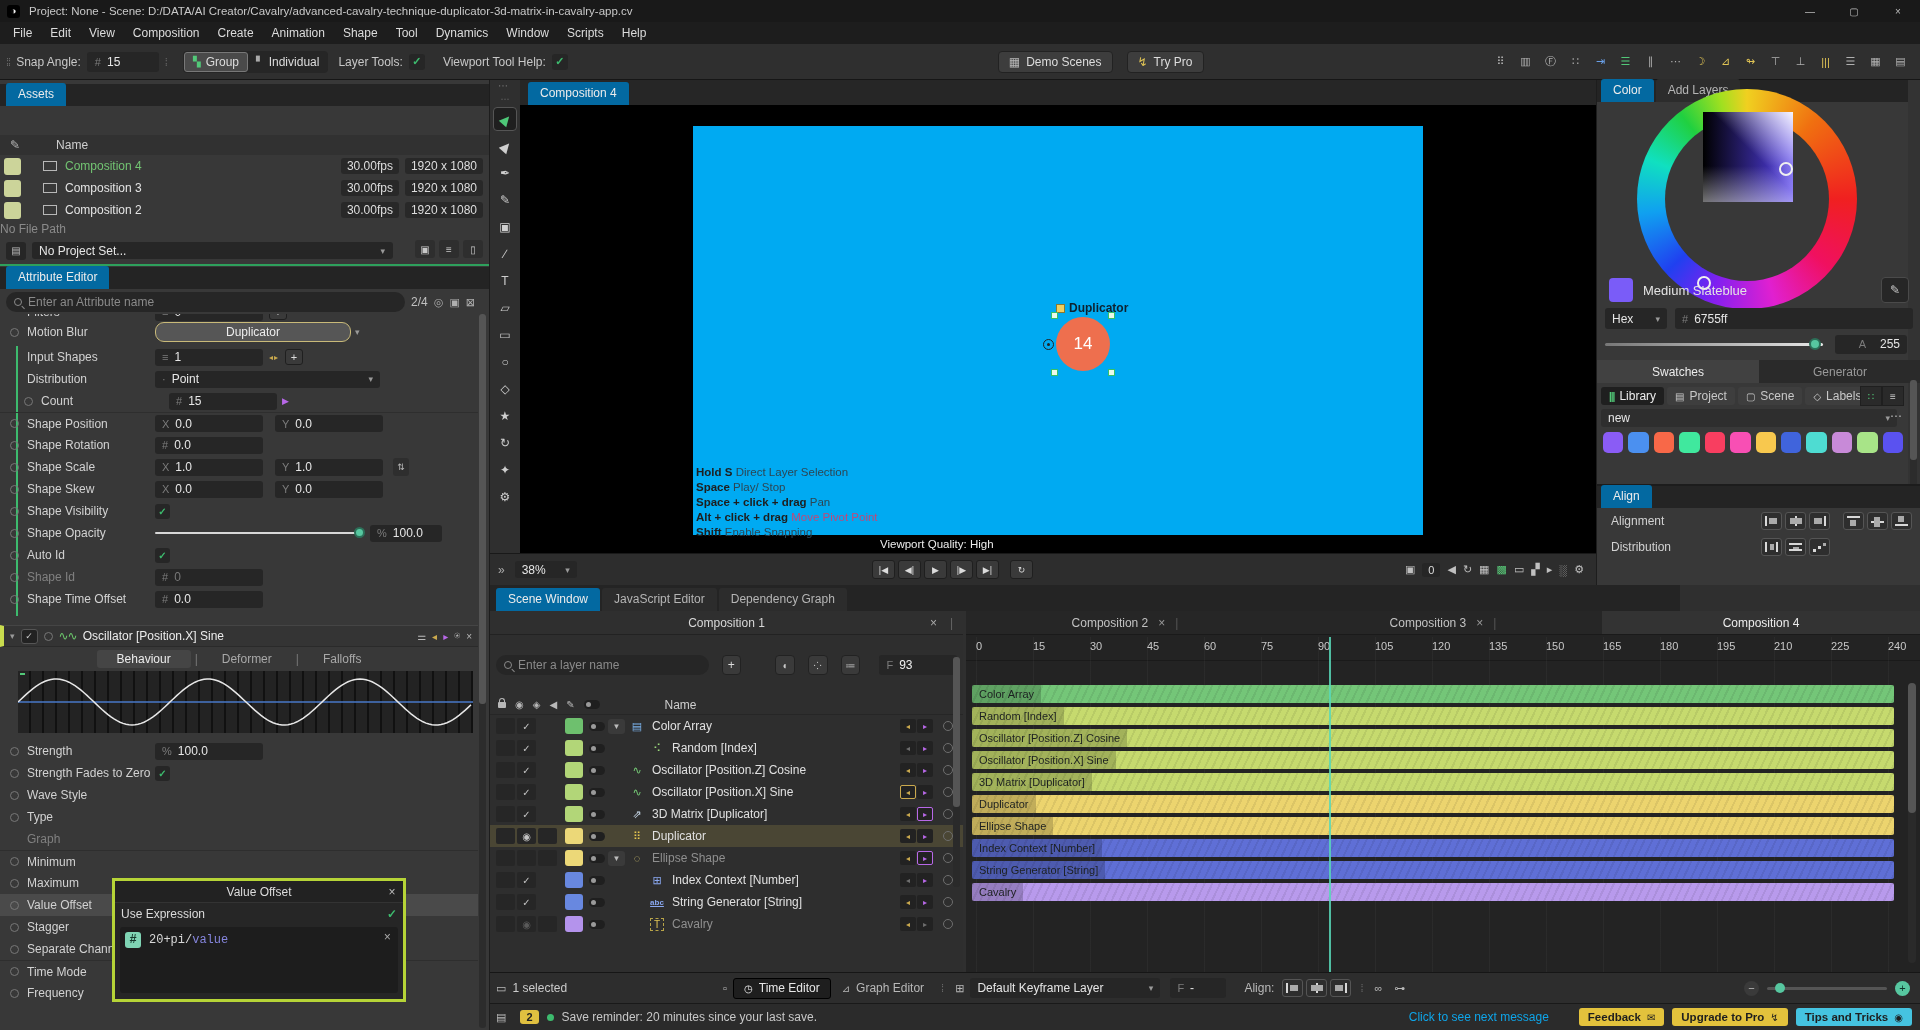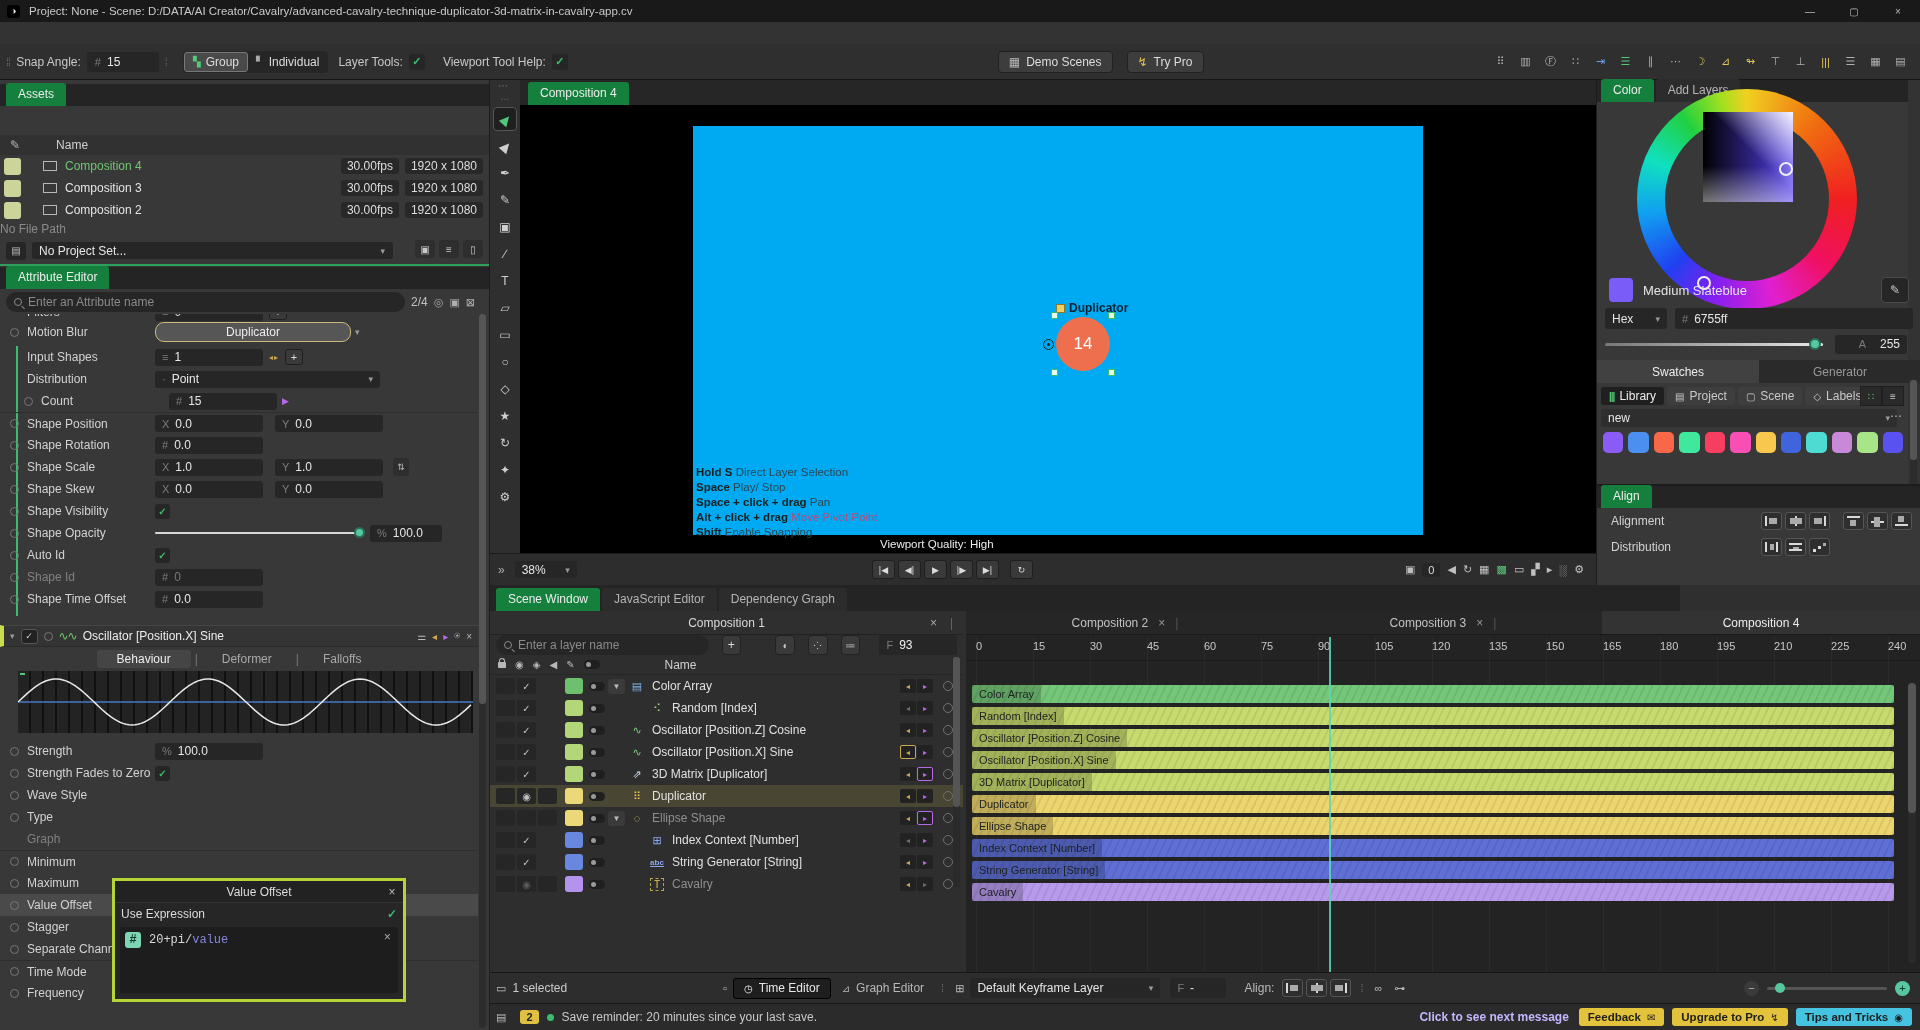--- a/index.html
+++ b/index.html
@@ -26,21 +26,21 @@
   .seg-btn.on { background:#4a4a4a; border:1px solid #787878; }
   .seg-btn .sicon { font-size:10px; }
   .checkbox { width:16px; height:16px; background:#262626; border-radius:3px; display:flex; align-items:center; justify-content:center; color:#3dbb6e; font-size:11px; font-weight:bold; }
   .tb-btn { background:#3d3d3d; border:1px solid #222; border-radius:4px; height:22px; display:flex; align-items:center; gap:6px; padding:0 10px; color:#ddd; }
   #tb-right { position:absolute; right:8px; top:0; height:35px; display:flex; align-items:center; gap:2px; }
   .ticon { width:23px; height:22px; border-radius:3px; display:flex; align-items:center; justify-content:center; font-size:11px; }
 
   
   .tabstrip { background:#242424; display:flex; align-items:flex-end; }
   .ptab { padding:4px 12px 5px; font-size:12px; color:#b5b5b5; background:#2c2c2c; border-radius:3px 3px 0 0; margin-right:2px; }
-  .ptab.on { background:#15803d; color:#ececec; }
+  .ptab.on { background:#0369a1; color:#ececec; }
   .srch { background:#262626; border-radius:10px; height:20px; display:flex; align-items:center; padding:0 8px; gap:6px; color:#8a8a8a; }
   .i-search { width:8px; height:8px; border:1.4px solid #8a8a8a; border-radius:50%; position:relative; flex:none; }
   .i-search::after { content:""; position:absolute; width:4px; height:1.4px; background:#8a8a8a; transform:rotate(45deg); left:6px; top:8px; }
   .chev { color:#9a9a9a; font-size:9px; }
   .fld { background:#262626; border-radius:3px; height:17px; display:flex; align-items:center; padding:0 7px; color:#e6e6e6; }
   .port { width:9px; height:9px; border:1px solid #777; border-radius:50%; flex:none; }
   .ck { width:15px; height:15px; background:#262626; border-radius:3px; display:flex; align-items:center; justify-content:center; color:#3dbb6e; font-size:10px; font-weight:bold; }
 
   
   #left { left:0; top:80px; width:490px; height:950px; background:#383838; border-right:1px solid #1d1d1d; }
@@ -212,21 +212,21 @@
   .d-3 i.bar{left:3px;bottom:3px;width:3px;height:3px}.d-3 i.b2{left:8px;bottom:6px;width:3px;height:3px}.d-3 i.bx{left:13px;bottom:9px;width:3px;height:3px;background:#aaa}
 
   
   #bottom { left:490px; top:585px; width:1430px; height:418px; background:#2f2f2f; }
   #scene-tabs { left:0; top:0; width:1190px; height:26px; padding-left:6px; }
   #layer-panel { left:0; top:26px; width:473px; height:361px; background:#2e2e2e; }
   #comp1-row { height:24px; background:#2f2f2f; border-bottom:1px solid #222; display:flex; align-items:center; position:relative; }
   #comp1-name { flex:1; text-align:center; color:#d8d8d8; }
   #comp1-close { position:absolute; right:26px; color:#aaa; }
   #comp1-sep { position:absolute; right:10px; color:#666; }
-  #layer-search-row { display:flex; align-items:center; margin:0 6px; gap:13px; }
+  #layer-search-row { display:flex; align-items:center; margin:20px 6px; gap:13px; }
   #layer-search { width:258px; }
   .lsr-btn { width:22px; height:20px; background:#3a3a3a; border:1px solid #222; border-radius:4px; color:#ddd; display:flex; align-items:center; justify-content:center; }
   .lsr-ic { width:24px; height:20px; background:#3a3a3a; border:1px solid #222; border-radius:4px; color:#c8c8c8; display:flex; align-items:center; justify-content:center; font-size:10px; }
   #frame-field { margin-left:6px; width:92px; height:20px; }
   #frame-field .fval { color:#f0f0f0; }
   #layer-hdr { height:20px; display:flex; align-items:center; padding-left:8px; gap:9px; color:#b8b8b8; font-size:10px; border-bottom:1px solid #262626; }
   #layer-hdr .nm { margin-left:56px; color:#cfcfcf; font-size:12px; }
   .i-lock { display:inline-block; width:8px; height:6px; background:#b8b8b8; border-radius:1px; position:relative; }
   .i-lock::before { content:""; position:absolute; left:1px; top:-4px; width:4px; height:4px; border:1.4px solid #b8b8b8; border-bottom:none; border-radius:3px 3px 0 0; }
   .campill { display:inline-block; width:16px; height:9px; background:#1f1f1f; border-radius:5px; position:relative; }
@@ -286,41 +286,55 @@
   .zbtn.plus { background:#57c7a0; color:#0e3428; }
   #ztrack { width:120px; height:3px; background:#555; border-radius:2px; position:relative; }
   #zdot { position:absolute; left:8px; top:-4px; width:10px; height:10px; border-radius:50%; background:#57c7a0; }
 
   
   #statusbar { left:490px; top:1003px; width:1430px; height:27px; background:#2b2b2b; border-top:1px solid #191919; display:flex; align-items:center; }
   #sb-badge { background:#e0c040; color:#222; font-weight:bold; border-radius:3px; padding:1px 6px; margin:0 8px; font-size:11px; }
   #sb-dot { width:7px; height:7px; border-radius:50%; background:#3dbb6e; margin-right:8px; }
   #sb-msg { color:#c8c8c8; }
   #sb-right { position:absolute; right:8px; display:flex; align-items:center; gap:8px; }
-  #sb-next { color:#c4b5fd; margin-right:2px;font-weight:bold; }
+  #sb-next { color:#0ea5e9; margin-right:22px; }
   .sb-chip { display:flex; align-items:center; gap:6px; border-radius:3px; padding:3px 9px; font-size:11.5px; color:#1e1e1e; font-weight:bold; }
   .sb-chip .ci { font-size:10px; font-weight:normal; }
   .chip-yellow { background:#e3c23c; }
   .chip-cyan { background:#45c3e0; }
 </style>
 </head>
 <body>
 
 <div id="app">
 
   <div id="titlebar" class="abs">
     <span class="appicon">◑</span>
     <span id="title-text">Project: None - Scene: D:/DATA/AI Creator/Cavalry/advanced-cavalry-technique-duplicator-3d-matrix-in-cavalry-app.cv</span>
     <span class="winbtns">
       <span class="wb">—</span>
       <span class="wb">▢</span>
       <span class="wb">×</span>
     </span>
   </div>
 
+  <div id="menubar" class="abs">
+      <span class="menu-item">File</span>
+      <span class="menu-item">Edit</span>
+      <span class="menu-item">View</span>
+      <span class="menu-item">Composition</span>
+      <span class="menu-item">Create</span>
+      <span class="menu-item">Animation</span>
+      <span class="menu-item">Shape</span>
+      <span class="menu-item">Tool</span>
+      <span class="menu-item">Dynamics</span>
+      <span class="menu-item">Window</span>
+      <span class="menu-item">Scripts</span>
+      <span class="menu-item">Help</span>
+    </div>
 
   <div id="toolbar" class="abs">
     <span class="grip">⁞⁞</span>
     <span class="tb-label">Snap Angle:</span>
     <span class="tb-field" style="width:72px">
         <span class="pfx">#</span>
         <span>15</span>
       </span>
     <span class="grip">⁞</span>
     <span class="seg">

